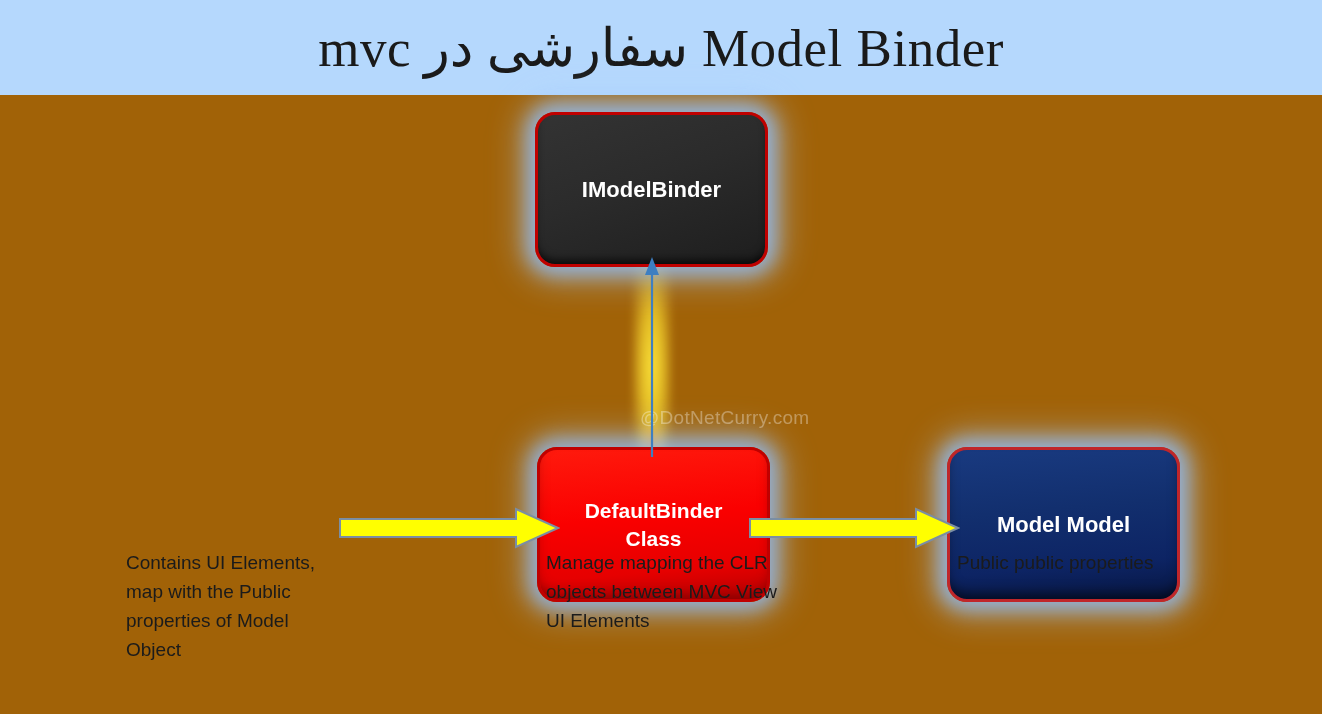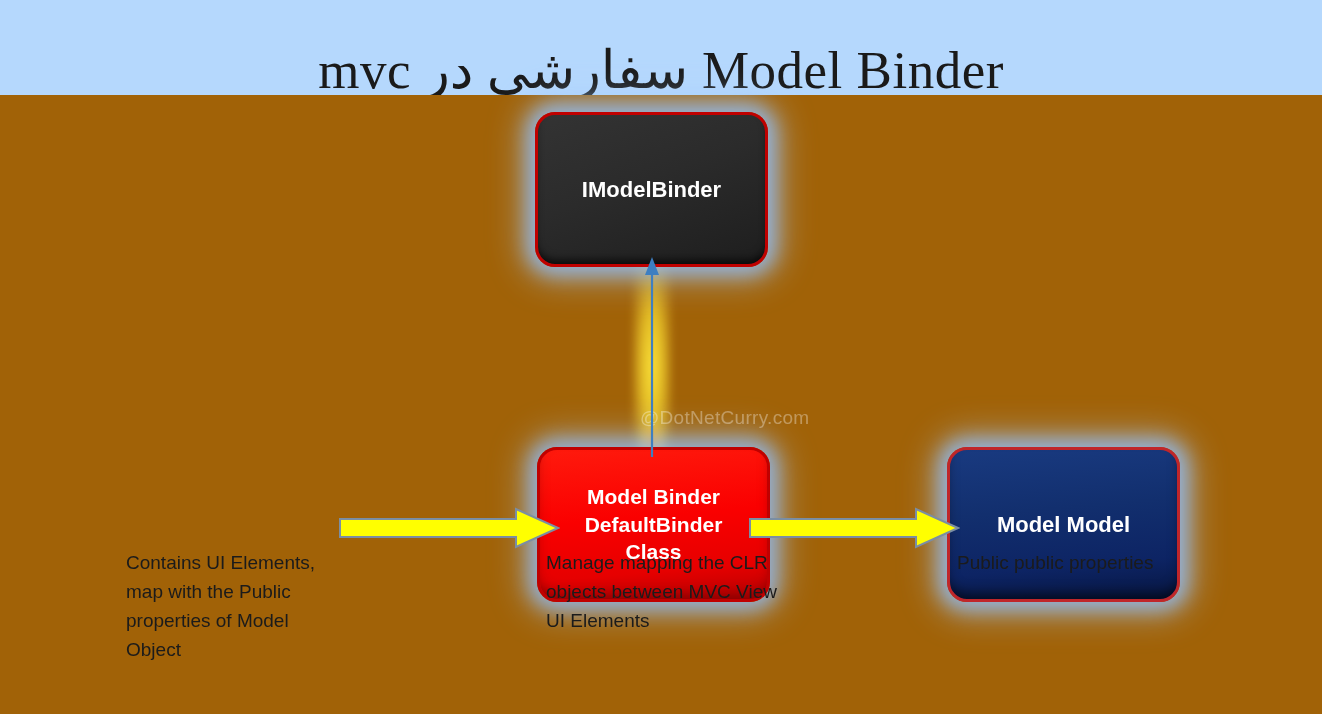--- a/index.html
+++ b/index.html
@@ -32,21 +32,20 @@
     height: 95px;
     display: flex;
     align-items: center;
     justify-content: center;
     font-family: "Liberation Serif", serif;
     font-size: 53px;
     color: #1a1a1a;
     letter-spacing: 0.5px;
     white-space: nowrap;
     direction: rtl;
-    margin-top: 22px;
   }
 
   
   #diagram {
     position: absolute;
     left: 0; top: 95px;
     width: 1322px;
     height: 619px;
     background: #a16207;
   }
@@ -208,21 +207,20 @@
   <div id="vertical-glow"></div>
   <div id="vertical-glow-hot"></div>
 
   <div class="node" id="node-imodelbinder">
     <span class="node-label">IModelBinder</span>
   </div>
 
 
   <div class="node" id="node-modelbinder">
     <span>
-      <span class="node-label">Model Binder</span>
       <span class="node-label">DefaultBinder</span>
       <span class="node-label">Class</span>
     </span>
   </div>
 
   <div class="node" id="node-modelobject">
     <span class="node-label">Model Model</span>
   </div>
 
   <div id="watermark">@DotNetCurry.com</div>

